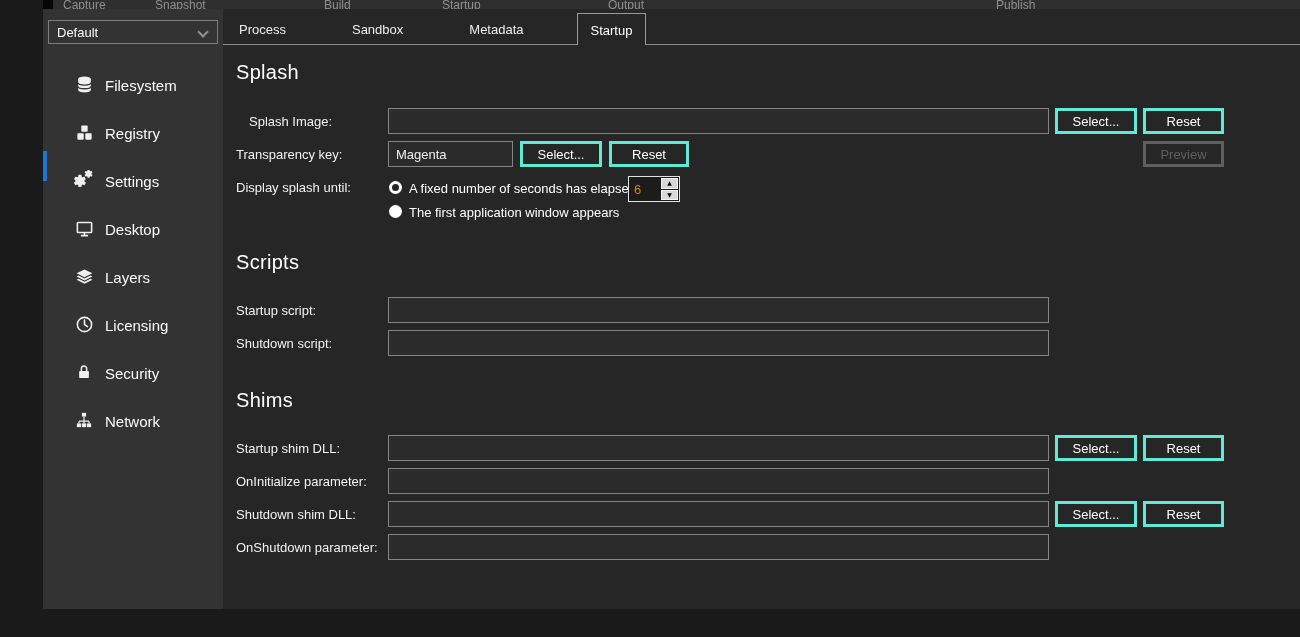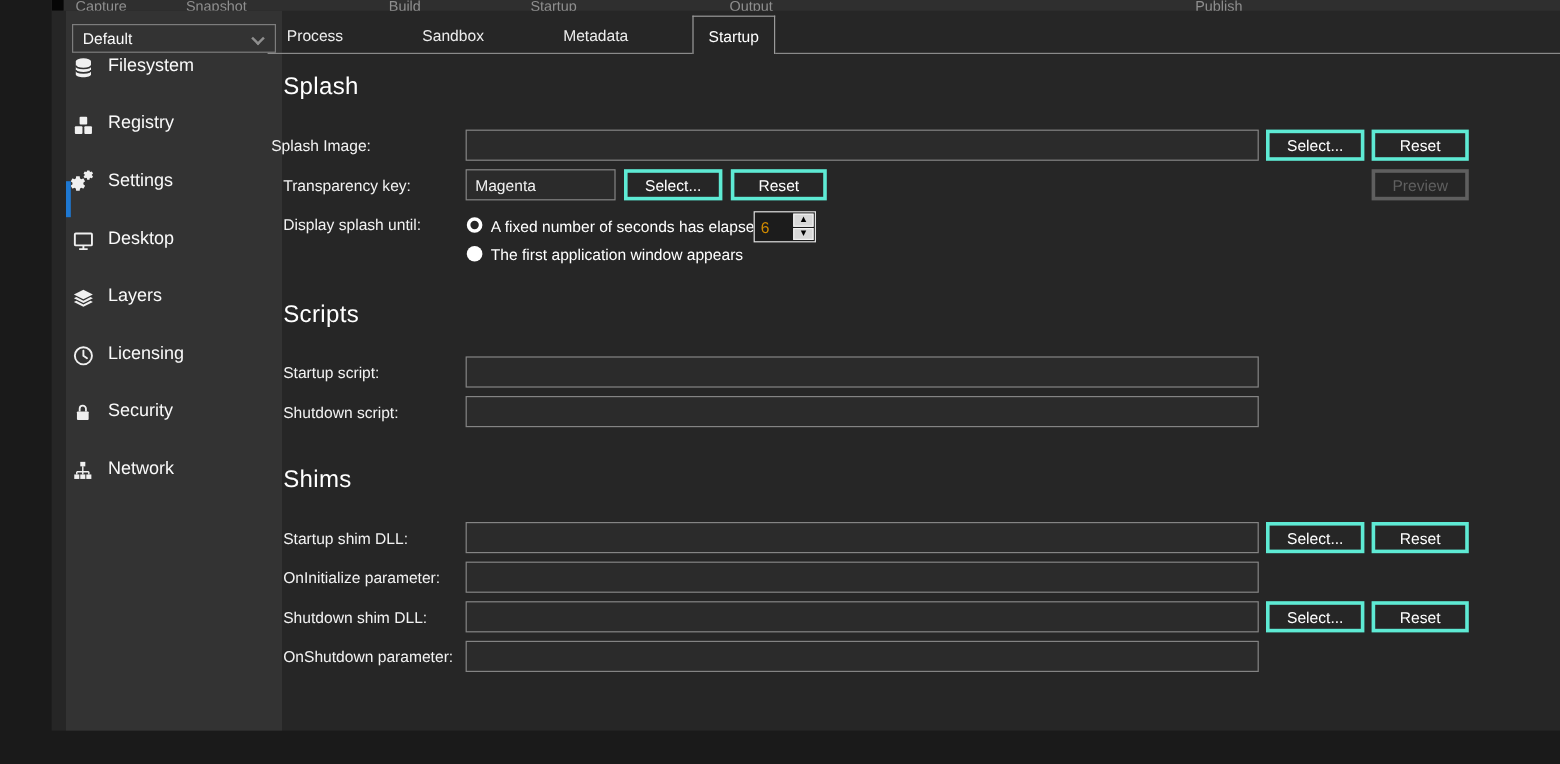--- a/index.html
+++ b/index.html
@@ -6,28 +6,28 @@
   body { background:#1a1a1a; }
   #canvas { position:relative; width:1300px; height:609px; background:#262626;
             font-family:"Liberation Sans", sans-serif; overflow:hidden; color:#f0f0f0;margin-left:43px; }
 
   
   .topstrip { position:absolute; left:0; top:0; width:1300px; height:9px; background:#2f2f2f; overflow:hidden; }
   .tbitem { position:absolute; top:-1px; font-size:12px; line-height:13px; color:#8f8f8f; white-space:nowrap; }
   .corner { position:absolute; left:0; top:0; width:10px; height:9px; background:#060606; }
 
   
-  .sidebar { position:absolute; left:12px; top:9px; width:180px; height:628px; background:#333333; }
+  .sidebar { position:absolute; left:0; top:9px; width:180px; height:628px; background:#333333; }
   .combo { position:absolute; left:5px; top:11px; width:170px; height:24px; box-sizing:border-box;
            border:1px solid #7d7d7d; background:#333333; display:flex; align-items:center;
            padding:0 8px; font-size:13px; color:#fafafa; cursor:default; }
   .chev { position:absolute; right:10px; top:7px; width:6px; height:6px;
           border-right:2px solid #8f8f8f; border-bottom:2px solid #8f8f8f; transform:rotate(45deg); }
   .side-items { position:absolute; left:0; top:37px; width:180px; }
-  .side-item { position:relative; height:48px; display:flex; align-items:flex-start; padding-left:4px; cursor:default; }
+  .side-item { position:relative; height:48px; display:flex; align-items:flex-end; padding-left:31px; cursor:default; }
   .side-item .icon { width:20px; height:20px; display:flex; align-items:center; justify-content:center; }
   .side-item .slabel { margin-left:11px; font-size:15px; color:#fafafa; }
   .indicator { display:none; position:absolute; left:0; top:9px; width:4px; height:30px; background:#1e78d2; }
   .side-item[data-selected="true"] .indicator { display:block; }
 
   
   .tabbar { position:absolute; left:180px; top:14px; width:1109px; height:31px; box-sizing:border-box;
             border-bottom:1px solid #8a8a8a; display:flex; align-items:flex-end; padding-left:3px;gap:40px; }
   .tab { height:30px; box-sizing:border-box; padding:8px 13px 0 13px; font-size:13px; color:#ededed; cursor:default; }
   .tab[data-active="true"] { border:1px solid #9a9a9a; border-bottom:none; background:#262626;
@@ -185,21 +185,21 @@
     <div class="tab" data-active="false">Process</div>
     <div class="tab" data-active="false">Sandbox</div>
     <div class="tab" data-active="false">Metadata</div>
     <div class="tab" data-active="true">Startup</div>
   </div>
 
   <div class="content">
 
     <div class="h1" style="left:13px; top:16px">Splash</div>
 
-    <div class="lbl" style="left:3px; top:69px">Splash Image:</div>
+    <div class="lbl" style="left:26px; top:69px">Splash Image:</div>
     <input class="tbox" style="left: 165px; top: 63px; width: 661px;" value="">
     <button class="btn" style="left:832px; top:63px">Select...</button>
     <button class="btn" style="left:920px; top:63px; width:81px">Reset</button>
 
     <div class="lbl" style="left:13px; top:102px">Transparency key:</div>
     <input class="tbox" style="left: 165px; top: 96px; width: 125px;" value="Magenta">
     <button class="btn" style="left:297px; top:96px">Select...</button>
     <button class="btn" style="left:386px; top:96px; width:80px">Reset</button>
     <button class="btn disabled" style="left:920px; top:96px; width:81px" disabled="">Preview</button>
 

